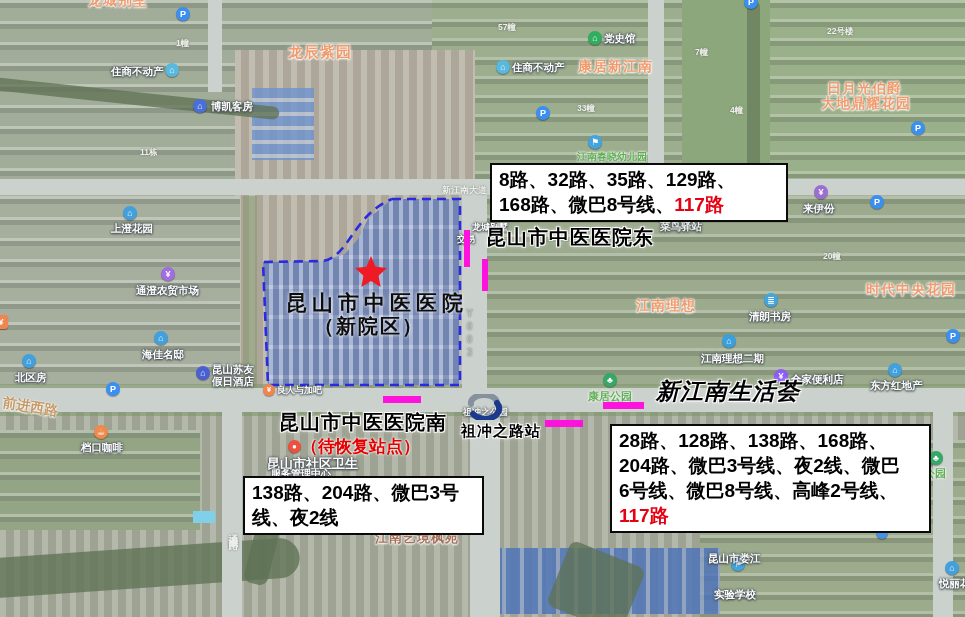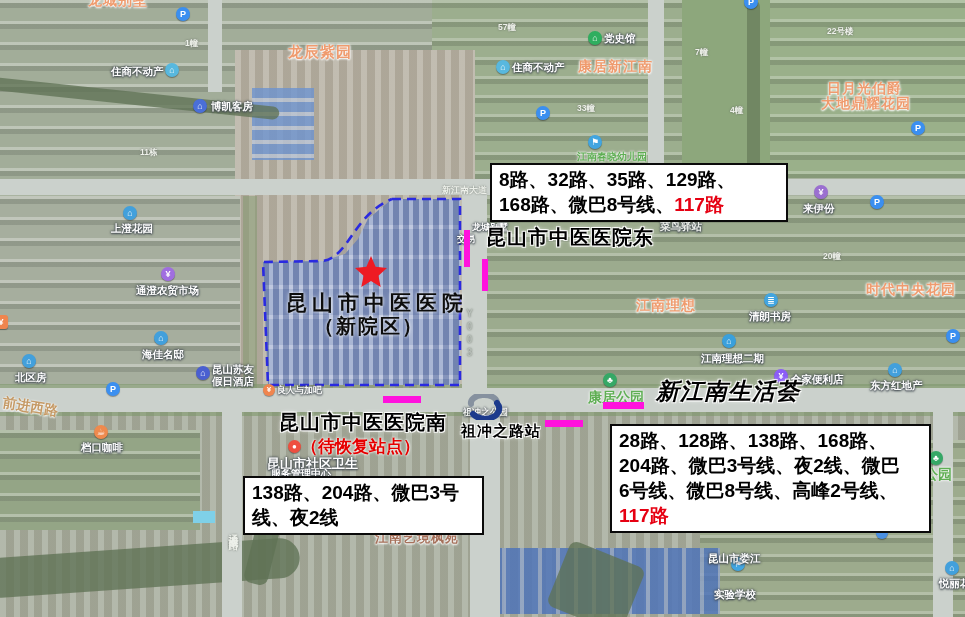--- a/index.html
+++ b/index.html
@@ -11,21 +11,21 @@
   .rows{background-image:repeating-linear-gradient(180deg,rgba(255,255,255,.30) 0 3px,rgba(96,104,92,.30) 3px 8px,rgba(0,0,0,0) 8px 21px);}
   .rows-g{background-image:repeating-linear-gradient(180deg,rgba(255,255,255,.24) 0 3px,rgba(88,100,80,.30) 3px 8px,rgba(0,0,0,0) 8px 19px);}
   .speck{background-image:repeating-linear-gradient(90deg,rgba(255,255,255,.16) 0 6px,rgba(120,110,95,.14) 6px 14px);}
   .road{position:absolute;background:#cbd1cc;z-index:3;}
   .water{position:absolute;background:#5f7254;opacity:.78;z-index:2;border-radius:8px;}
   .greenstrip{position:absolute;background:#7f976c;opacity:.6;z-index:3;}
   .poi{position:absolute;font-size:10.5px;font-weight:700;color:#fff;white-space:nowrap;z-index:30;
      text-shadow:0 0 2px #434b52,0 1px 2px #434b52,0 0 3px #434b52;}
   .area{position:absolute;font-size:14px;font-weight:800;color:#ef9b6e;white-space:nowrap;z-index:30;letter-spacing:1px;
      text-shadow:0 0 2px #fff,0 0 3px #fff,0 1px 2px #fff;}
-  .greenlbl{position:absolute;font-size:14px;font-weight:800;color:#5fae54;white-space:nowrap;z-index:30;
+  .greenlbl{position:absolute;font-size:11px;font-weight:800;color:#5fae54;white-space:nowrap;z-index:30;
      text-shadow:0 0 2px #fff,0 0 3px #fff;}
   .tiny{position:absolute;font-size:8.5px;font-weight:600;color:#eef1ea;white-space:nowrap;z-index:30;
      text-shadow:0 0 2px #5a6058;}
   .roadlbl{position:absolute;font-size:10px;font-weight:700;color:#edf0ea;white-space:nowrap;z-index:30;
      text-shadow:0 0 2px #6a7068;}
   .vert{writing-mode:vertical-rl;text-orientation:upright;letter-spacing:2px;}
   .icon{position:absolute;width:14px;height:14px;border-radius:50%;color:#fff;font-size:9px;line-height:14px;
      text-align:center;z-index:29;font-weight:700;box-shadow:0 1px 1px rgba(0,0,0,.35);}
   .bar{position:absolute;background:#ff12dd;z-index:40;}
   .callout{position:absolute;background:#ffffff;border:2px solid #0a0a0a;color:#000;font-weight:600;
@@ -203,21 +203,21 @@
   <div class="icon" style="left:870px;top:195px;background:#3b8ff0;">P</div>
   <div class="icon" style="left:106px;top:382px;background:#3b8ff0;">P</div>
   <div class="icon" style="left:946px;top:329px;background:#3b8ff0;">P</div>
   <div class="icon" style="left:744px;top:-5px;background:#3b8ff0;">P</div>
 
   <div class="roadlbl" style="left:4px;top:394px;font-size:14px;font-weight:800;color:#c59a66;transform:rotate(9deg);transform-origin:left top;text-shadow:0 0 2px #fff,0 1px 2px #fff;">前进西路</div>
   <div class="roadlbl vert" style="left:464px;top:308px;color:#b9c0ba;font-size:10px;">Y003</div>
   <div class="roadlbl vert" style="left:226px;top:526px;">通澄南路</div>
   <div class="roadlbl" style="left:442px;top:184px;font-size:9px;">新江南大道</div>
 
-  <div class="tiny" style="left:185px;top:38px;">1幢</div>
+  <div class="tiny" style="left:176px;top:38px;">1幢</div>
   <div class="tiny" style="left:498px;top:22px;">57幢</div>
   <div class="tiny" style="left:695px;top:47px;">7幢</div>
   <div class="tiny" style="left:730px;top:105px;">4幢</div>
   <div class="tiny" style="left:577px;top:103px;">33幢</div>
   <div class="tiny" style="left:823px;top:251px;">20幢</div>
   <div class="tiny" style="left:827px;top:26px;">22号楼</div>
   <div class="tiny" style="left:140px;top:147px;">11栋</div>
 
 </div>
 

